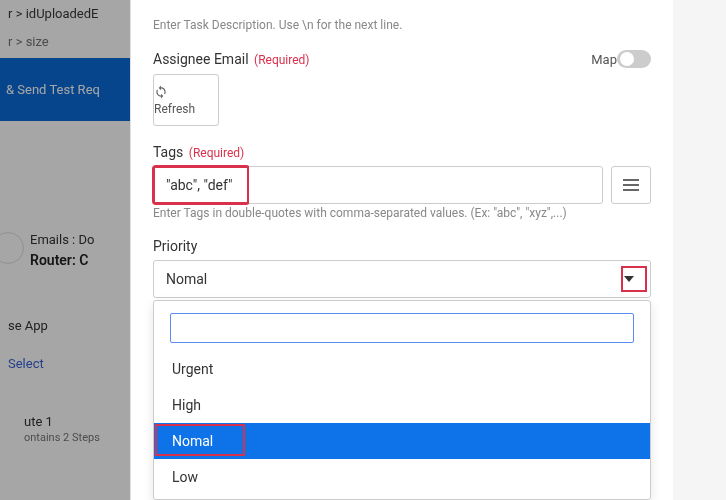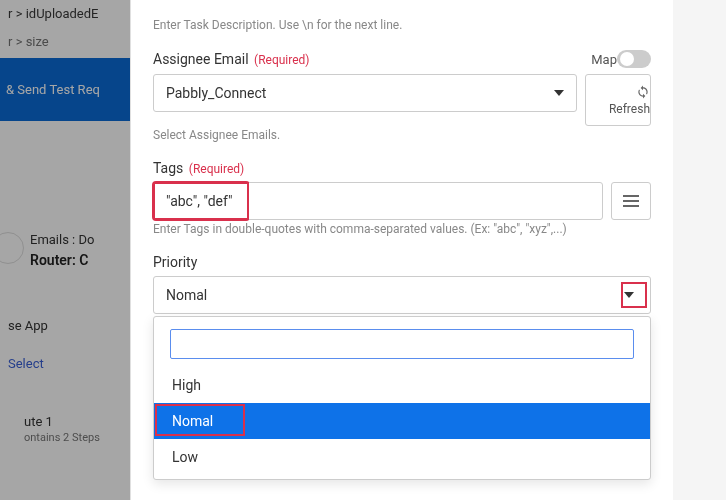--- a/index.html
+++ b/index.html
@@ -209,21 +209,21 @@
       top: 50%;
       transform: translateY(-50%);
     }
     .refresh-btn {
       width: 66px;
       height: 52px;
       border: 1px solid #ccc;
       border-radius: 3px;
       display: flex;
       flex-direction: column;
-      align-items: flex-end;
+      align-items: flex-start;
       justify-content: center;
       font-size: 12px;
       color: #555;
       background: #fff;
       gap: 3px;
     }
     .input-box {
       flex: 1;
       height: 38px;
       border: 1px solid #ccc;
@@ -382,39 +382,28 @@
       <span>Assignee Email</span>
       <span class="required">(Required)</span>
     </div>
     <div class="row">
       <span class="map-label">Map</span>
       <div class="toggle"></div>
     </div>
   </div>
 
   <div class="assignee-row">
-    <div class="assignee-select-col">
-      <div class="select-box">
-        <span>Pabbly_Connect</span>
-        <span class="select-caret">
-          <svg width="10" height="6" viewBox="0 0 10 6">
-              <path d="M0 0 L5 6 L10 0 Z" fill="#333"></path>
-            </svg>
-        </span>
-      </div>
-    </div>
     <div class="refresh-btn">
       <svg width="14" height="14" viewBox="0 0 24 24">
           <path d="M12 4V1L8 5l4 4V6c3.3 0 6 2.7 6 6 0 1-.3 2-.7 2.8l1.5 1.5C19.5 15 20 13.6 20 12c0-4.4-3.6-8-8-8zm0 14c-3.3 0-6-2.7-6-6 0-1 .3-2 .7-2.8L5.2 7.7C4.5 9 4 10.4 4 12c0 4.4 3.6 8 8 8v3l4-4-4-4v3z" fill="#666"></path>
         </svg>
       <span>Refresh</span>
     </div>
   </div>
 
-  <div class="helper-text">Select Assignee Emails.</div>
 
   <div class="field-label">
     <span>Tags</span>
     <span class="required">(Required)</span>
   </div>
 
   <div class="row tags-input-wrap">
     <div class="input-box highlight-red" style="max-width:96px;flex:0 0 96px;border-right:none;">
     </div>
     <div class="input-box" style="position:absolute;left:0;right:48px;">
@@ -441,20 +430,21 @@
       <span class="select-caret">
         <svg width="10" height="6" viewBox="0 0 10 6">
             <path d="M0 0 L5 6 L10 0 Z" fill="#333"></path>
           </svg>
       </span>
       <div class="caret-highlight"></div>
     </div>
 
     <div class="dropdown-list">
       <div class="dropdown-search"></div>
+      <div class="dropdown-item">Urgent</div>
       <div class="dropdown-item">High</div>
       <div class="dropdown-item selected">
         <span>Nomal</span>
         <div class="sel-highlight"></div>
       </div>
       <div class="dropdown-item">Low</div>
     </div>
   </div>
 
   <div class="right-menu-btn-2">

